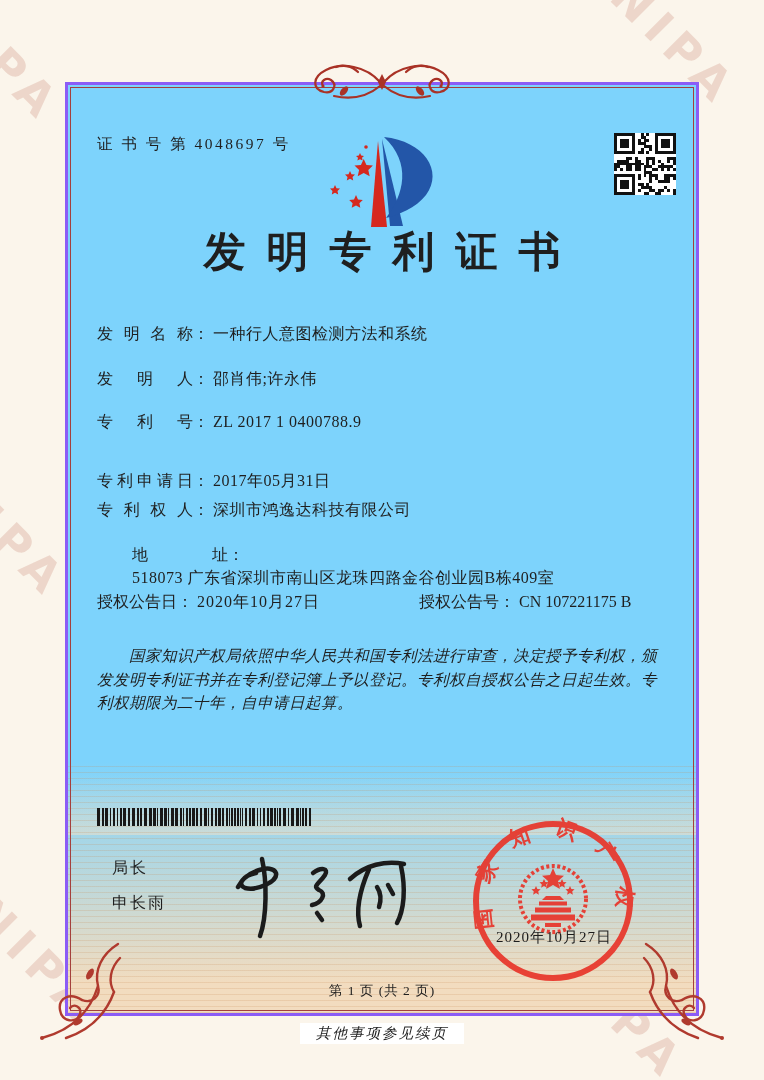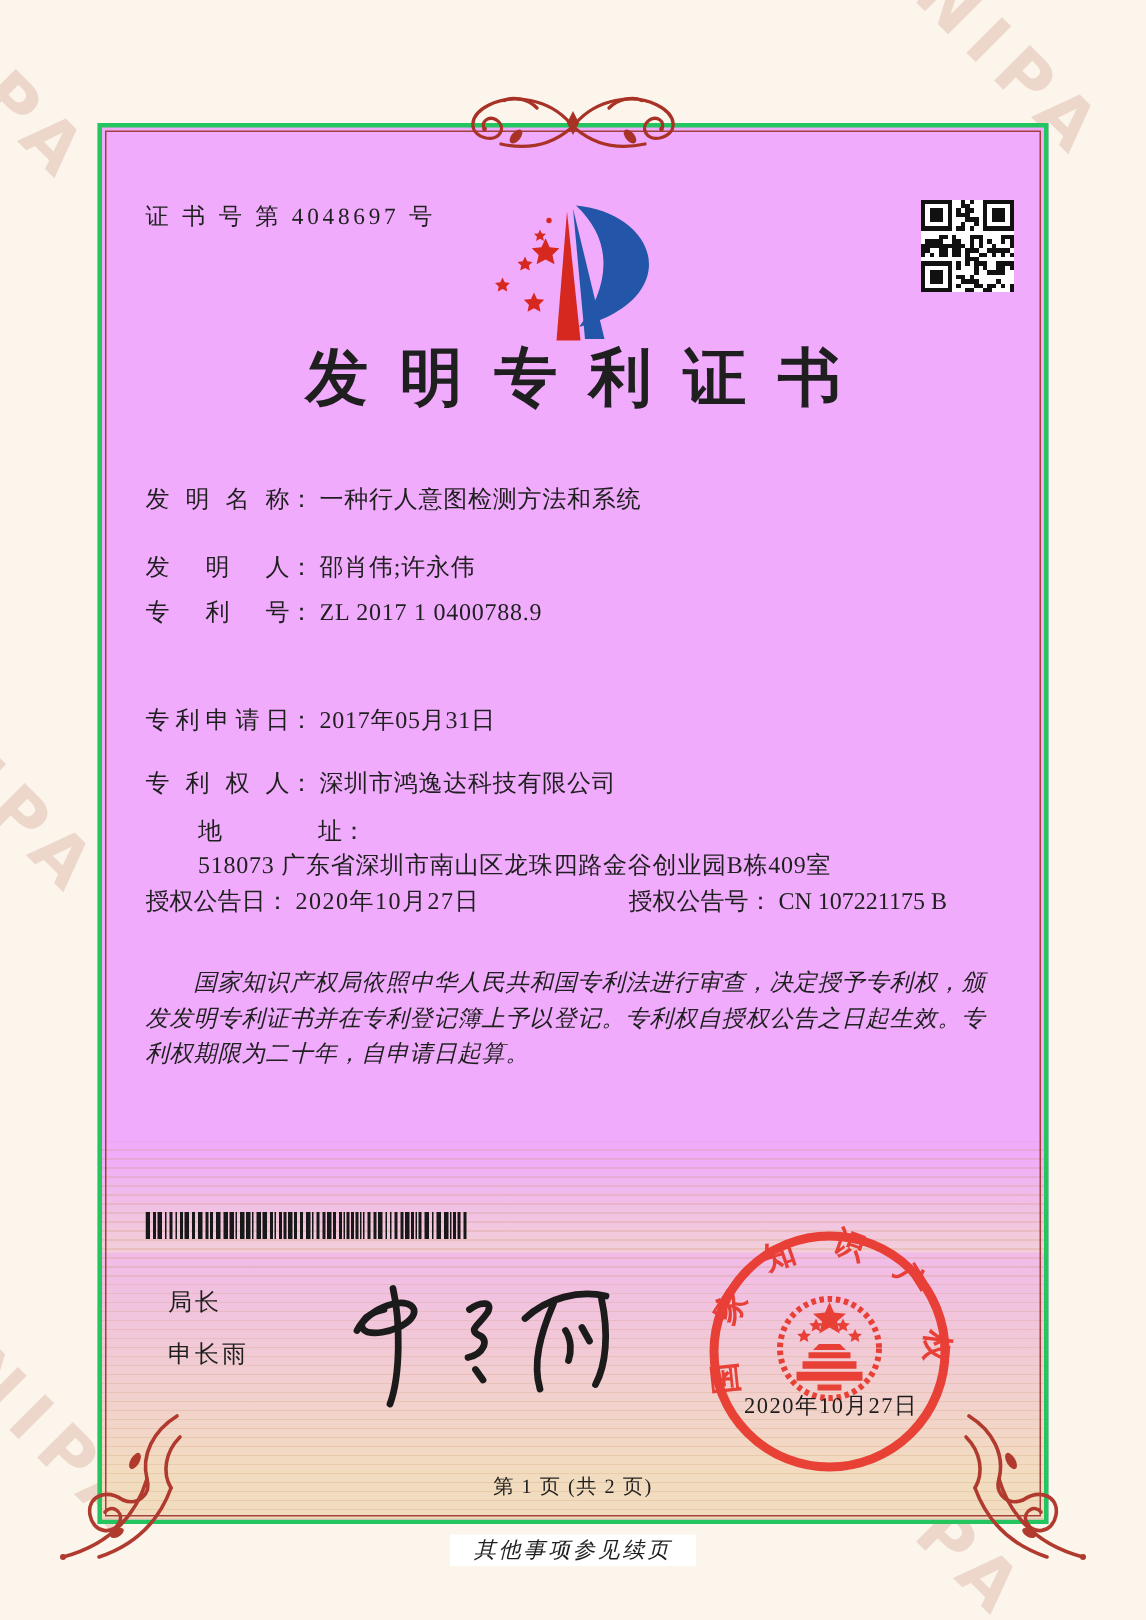--- a/index.html
+++ b/index.html
@@ -5,21 +5,21 @@
   html,body{margin:0;padding:0;background:#fbf5eb;}
   .page{position:relative;width:764px;height:1080px;background:#fbf5eb;overflow:hidden;
         font-family:"Liberation Serif","DejaVu Serif",serif;color:#1f1f1f;}
   
   .wm{position:absolute;font-family:"DejaVu Sans","Liberation Sans",sans-serif;
       font-weight:bold;font-size:46px;letter-spacing:9px;color:rgba(198,128,110,0.26);
       transform:rotate(45deg);transform-origin:left top;white-space:nowrap;pointer-events:none;z-index:0;}
   .wm.light{color:rgba(198,128,110,0.15);}
   
   .frame{position:absolute;left:65px;top:82px;width:628px;height:928px;
-         border:3px solid #22c55e;background:#f0abfc;z-index:1;}
+         border:3px solid #8b5cf6;background:#7dd3fc;z-index:1;}
   .frame::after{content:"";position:absolute;inset:2px;border:1px solid #a4403c;pointer-events:none;}
   .waves{position:absolute;left:0;right:0;bottom:0;height:252px;
          background:
            repeating-linear-gradient(0deg, rgba(199,138,84,0.20) 0 1px, rgba(0,0,0,0) 1px 6px),
            linear-gradient(180deg, rgba(253,248,239,0) 0%, #f2dcbf 88%);}
   .waves2{position:absolute;left:0;right:0;top:690px;height:60px;
          background:linear-gradient(180deg, rgba(245,228,203,0) 0%, rgba(245,228,203,0.5) 100%);}
   
   .certno{position:absolute;left:29px;top:49px;font-size:15.5px;letter-spacing:2.5px;}
   .logo{position:absolute;left:252px;top:44px;}
@@ -225,29 +225,29 @@
     <div class="title">发明专利证书</div>
 
     <div class="row" style="top:237px;">
       <span class="flabel">发明名称</span><span class="colon">：</span>
       <span class="fvalue">一种行人意图检测方法和系统</span>
     </div>
     <div class="row" style="top:282px;">
       <span class="flabel">发明人</span><span class="colon">：</span>
       <span class="fvalue">邵肖伟;许永伟</span>
     </div>
-    <div class="row" style="top:312px;font-family:Liberation Serif, serif;">
+    <div class="row" style="top:325px;font-family:Liberation Serif, serif;">
       <span class="flabel">专利号</span><span class="colon">：</span>
       <span class="fvalue">ZL 2017 1 0400788.9</span>
     </div>
     <div class="row" style="top:384px;">
       <span class="flabel">专利申请日</span><span class="colon">：</span>
       <span class="fvalue">2017年05月31日</span>
     </div>
-    <div class="row" style="top:426px;">
+    <div class="row" style="top:413px;">
       <span class="flabel">专利权人</span><span class="colon">：</span>
       <span class="fvalue">深圳市鸿逸达科技有限公司</span>
     </div>
     <div class="row" style="top:458px;margin-left:35px;">
       <span class="flabel">地址</span><span class="colon">：</span>
       <span class="fvalue addr">518073 广东省深圳市南山区龙珠四路金谷创业园B栋409室</span>
     </div>
     <div class="row" style="top:505px;width:574px;">
       <span>授权公告日</span><span class="colon">：</span>
       <span style="letter-spacing:1px;">2020年10月27日</span>

